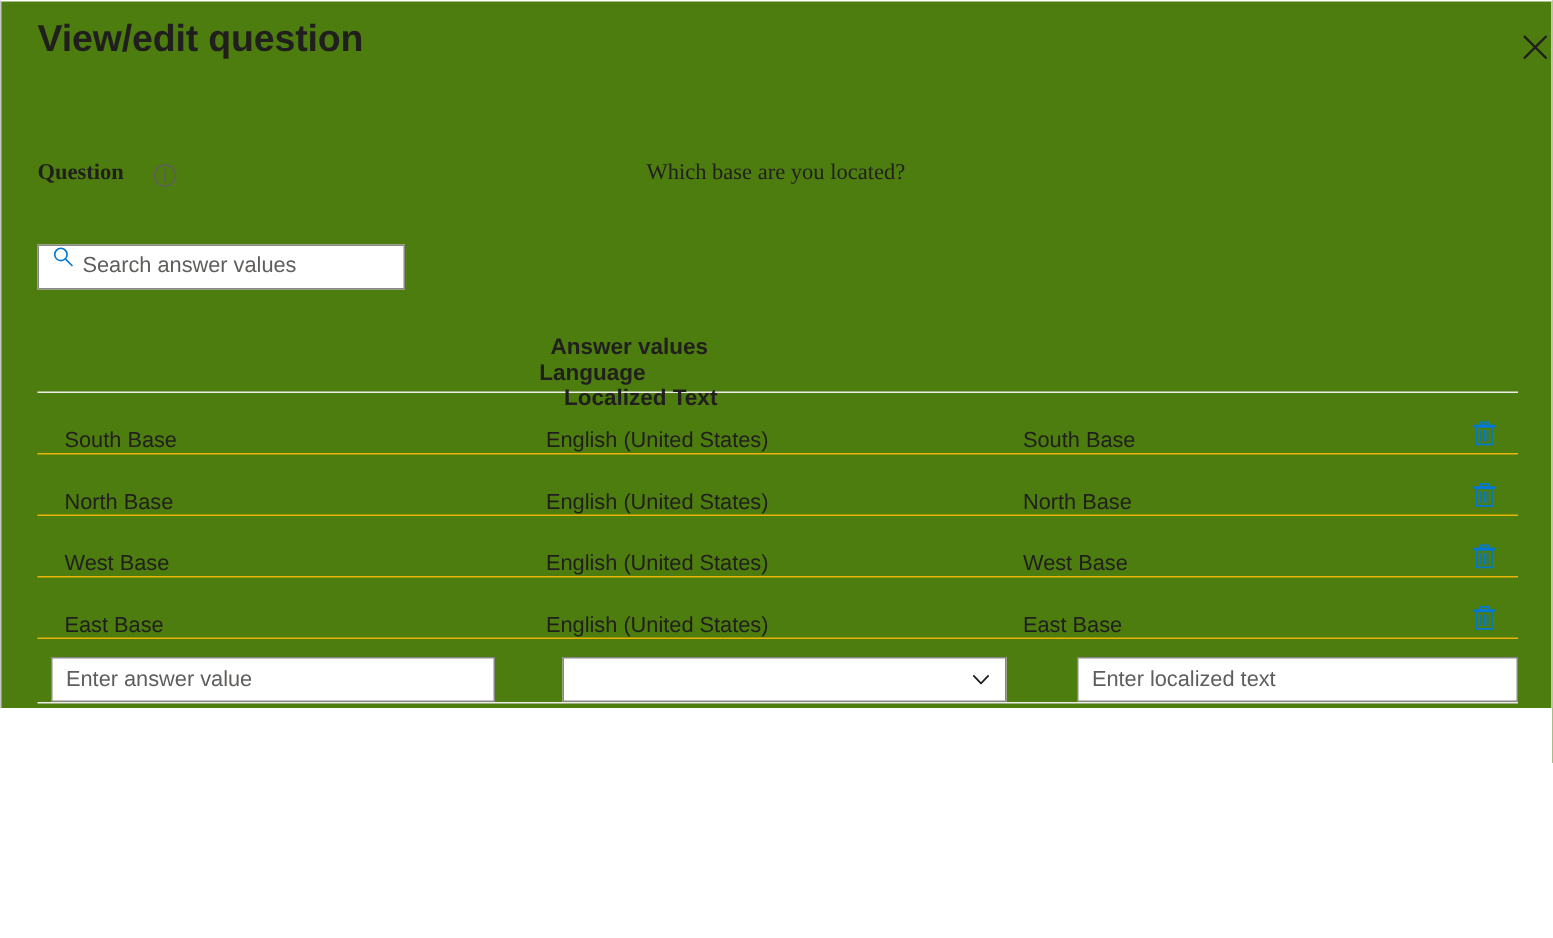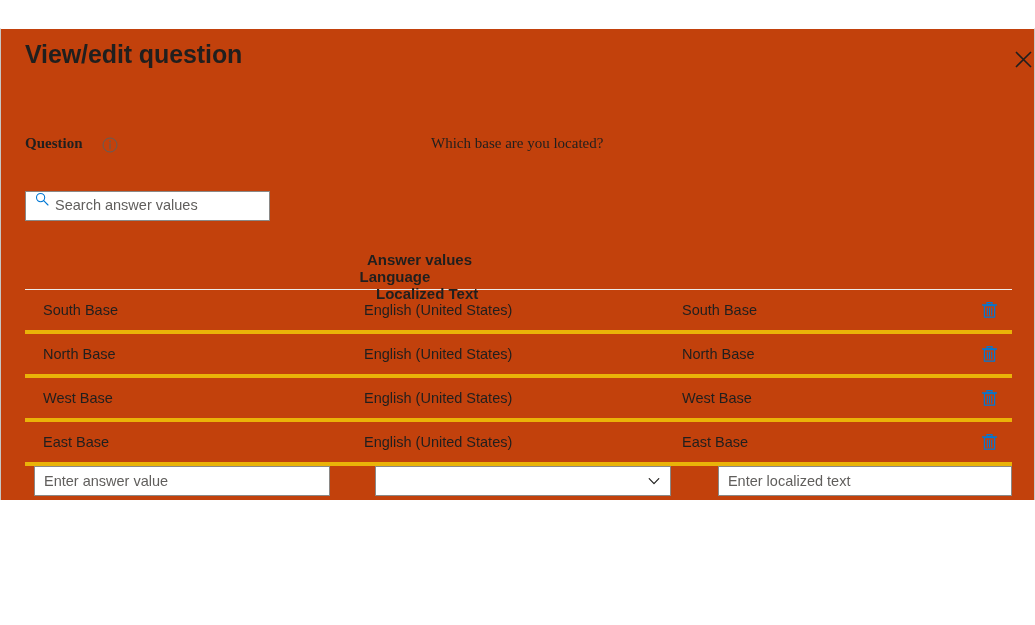--- a/index.html
+++ b/index.html
@@ -10,26 +10,25 @@
   body {
     font-family: "Liberation Sans", sans-serif;
     color: #201f1e;
     -webkit-font-smoothing: antialiased;
   }
   #panel {
     position: relative;
     width: 1035px;
     height: 472px;
     box-sizing: border-box;
-    background: #c2410c;
+    background: #4d7c0f;
     border-left: 1px solid #c8c6c4;
     border-right: 1px solid #c8c6c4;
     border-top: 1px solid #ffffff;
     overflow: hidden;
-    margin-top: 28px;
   }
 
   
   #header {
     position: absolute;
     left: 0; top: 0;
     width: 1035px;
     height: 70px;
   }
   #page-title {
@@ -141,23 +140,23 @@
     border-bottom: 1px solid #edebe9;
     flex-direction: column;
   }
   .thead-row .cell {
     font-size: 15px;
     font-weight: 600;
     color: #201f1e;
   }
   .tbody-row {
     display: flex;
-    align-items: center;
+    align-items: flex-end;
     height: 40px;
-    border-bottom: 4px solid #eab308;
+    border-bottom: 1px solid #eab308;
   }
   .tbody-row .cell {
     font-size: 14.5px;
     color: #201f1e;
   }
   .col-answer { width: 339px; padding-left: 18px; box-sizing: border-box; }
   .col-language { width: 318px; box-sizing: border-box; }
   .col-localized { width: 285px; box-sizing: border-box; }
   .col-action {
     width: 45px;
@@ -175,21 +174,21 @@
     background: transparent;
     border: none;
     padding: 0;
     cursor: pointer;
   }
   .delete-button svg { display: block; }
 
   
   #new-entry-row {
     display: flex;
-    align-items: flex-start;
+    align-items: flex-end;
     height: 42px;
     border-bottom: 1px solid #edebe9;
     gap: 36px;
   }
   .field-box {
     box-sizing: border-box;
     height: 30px;
     border: 1px solid #8a8886;
     background: #ffffff;
     font-family: "Liberation Sans", sans-serif;

